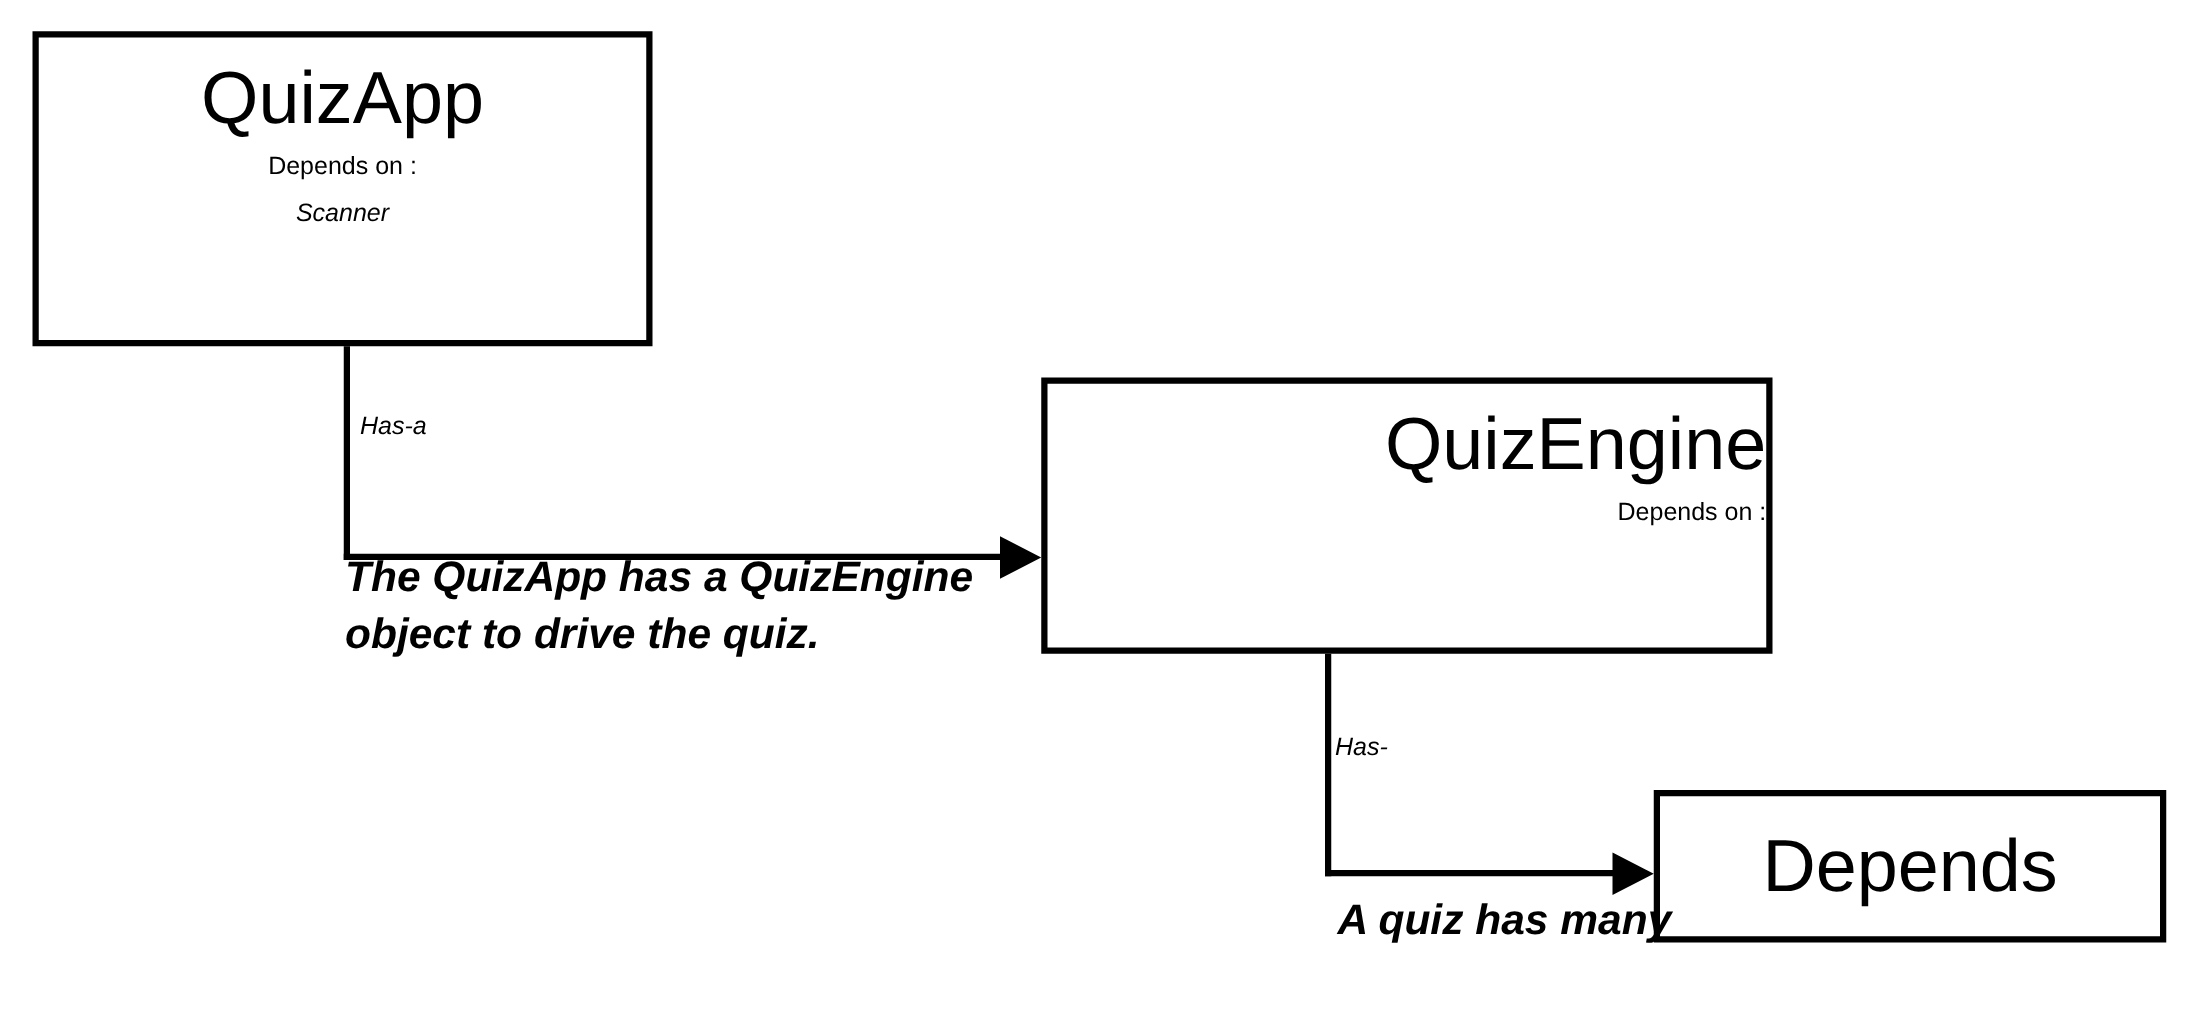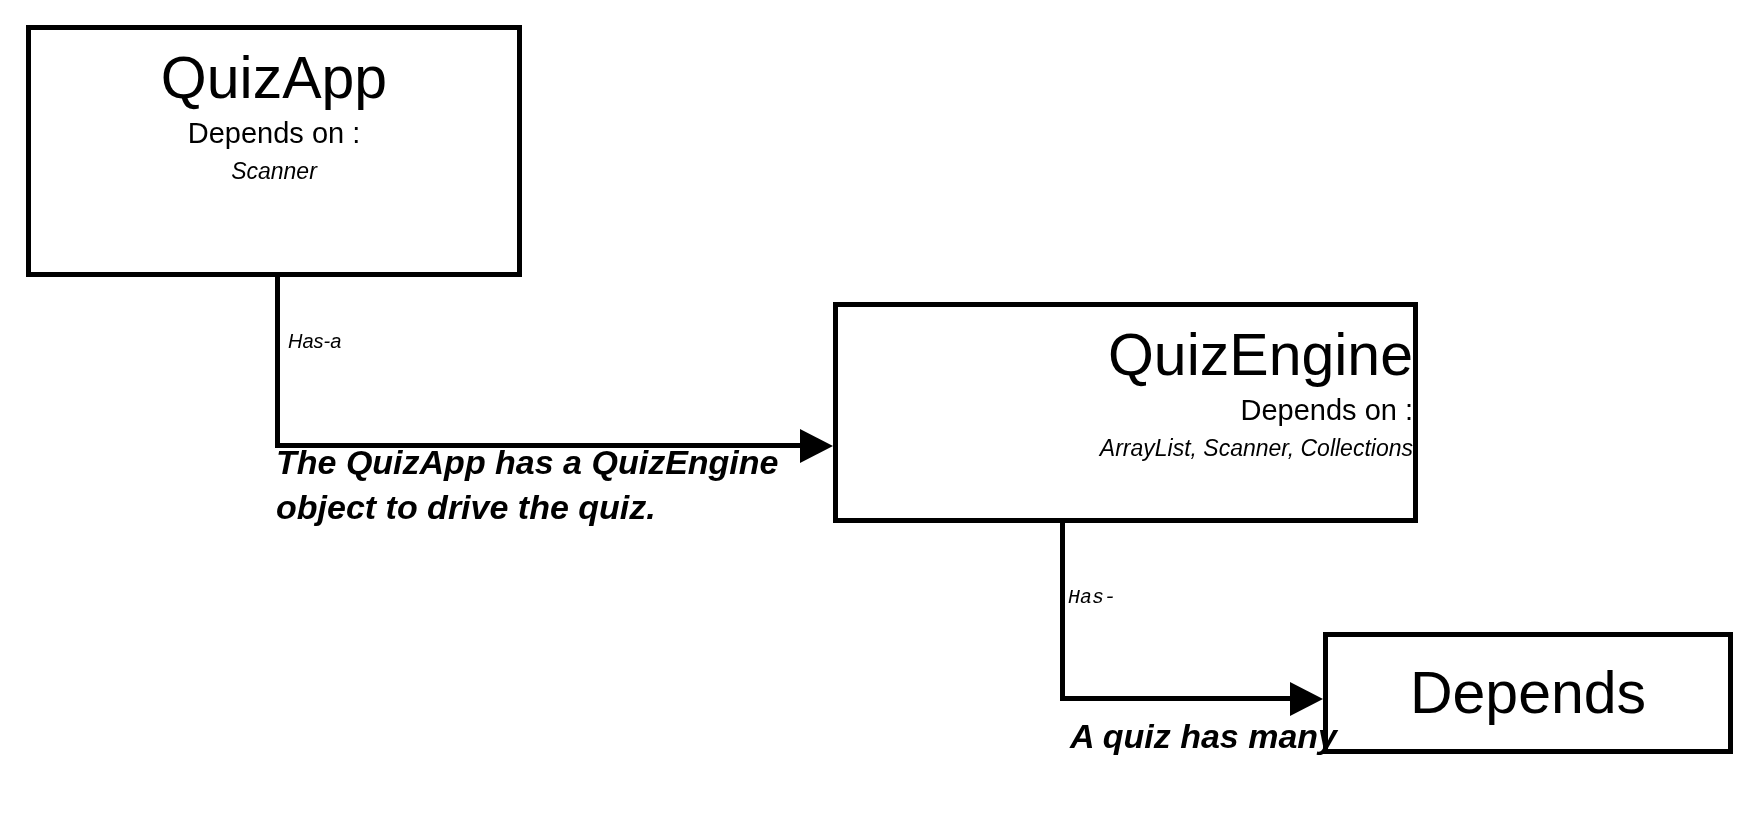--- a/index.html
+++ b/index.html
@@ -18,22 +18,22 @@
     position:absolute;
     border:5px solid var(--stroke);
     background:var(--bg);
     text-align:center;
   }
   .node-quizapp    { left:26px;   top:25px;  width:496px; height:252px; padding-top:12px; }
   .node-quizengine { left:833px;  top:302px; width:585px; height:221px; padding-top:12px;text-align:right; }
   .node-question   { left:1323px; top:632px; width:410px; height:122px;
                      display:flex; align-items:center; justify-content:center; }
   .node-title { font-size:59px; line-height:72px; white-space:nowrap; }
-  .node-sub   { font-size:29px; line-height:38px; white-space:nowrap; }
-  .node-dep   { font-size:23px; line-height:38px; font-style:italic; white-space:nowrap; }
+  .node-sub   { font-size:20px; line-height:38px; white-space:nowrap; }
+  .node-dep   { font-size:20px; line-height:38px; font-style:italic; white-space:nowrap; }
 
   
   .seg { position:absolute; background:var(--stroke); }
   .seg-e1-v { left:275px;  top:277px; width:5px;   height:171px; }
   .seg-e1-h { left:275px;  top:443px; width:527px; height:5px;   }
   .seg-e2-v { left:1060px; top:523px; width:5px;   height:178px; }
   .seg-e2-h { left:1060px; top:696px; width:233px; height:5px;   }
 
   
   .arrowhead {
@@ -44,21 +44,21 @@
   }
   .arrow-e1 { left:800px;  top:429px; }
   .arrow-e2 { left:1290px; top:682px; }
 
   
   .edge-label {
     position:absolute; font-style:italic; font-size:20px; line-height:28px;
     white-space:nowrap;
   }
   .label-e1 { left:288px;  top:327px; }
-  .label-e2 { left:1068px; top:584px;font-family:Liberation Mono, monospace; }
+  .label-e2 { left:1068px; top:584px; }
   .edge-note {
     position:absolute; font-style:italic; font-weight:600;
     font-size:34px; line-height:45px; white-space:nowrap;
   }
   .note-e1 { left:276px;  top:440px; }
   .note-e2 { left:1070px; top:714px; }
 </style>
 </head>
 <body>
 
@@ -66,21 +66,20 @@
 
   <div class="node node-quizapp">
     <div class="node-title">QuizApp</div>
     <div class="node-sub">Depends on :</div>
     <div class="node-dep">Scanner</div>
   </div>
 
   <div class="node node-quizengine">
     <div class="node-title">QuizEngine</div>
     <div class="node-sub">Depends on :</div>
-    <div class="node-dep">ArrayList, Scanner, Collections</div>
   </div>
 
   <div class="node node-question">
     <div class="node-title">Depends</div>
   </div>
 
   <div class="seg seg-e1-v"></div>
   <div class="seg seg-e1-h"></div>
   <div class="arrowhead arrow-e1"></div>
   <div class="edge-label label-e1">Has-a</div>

